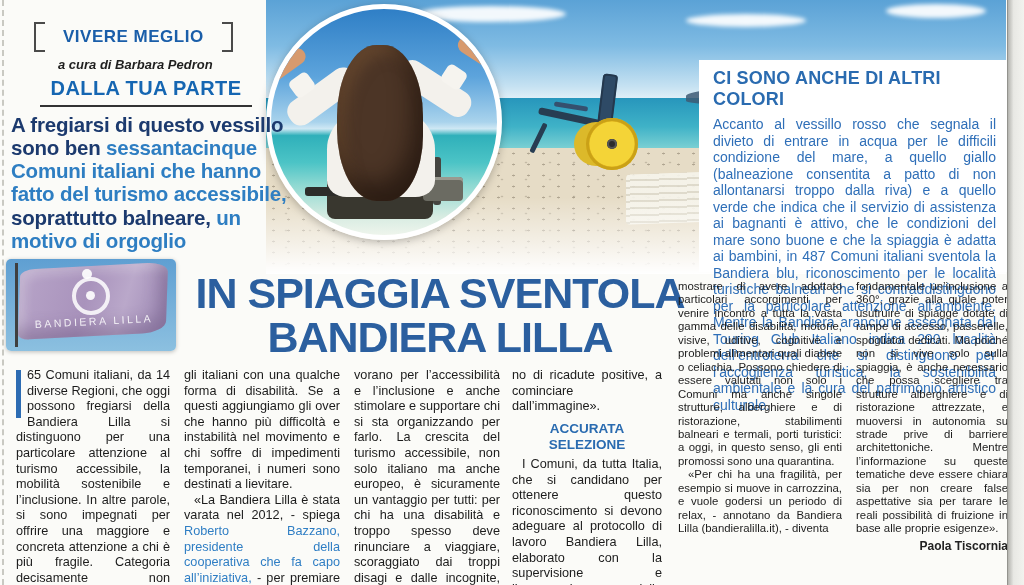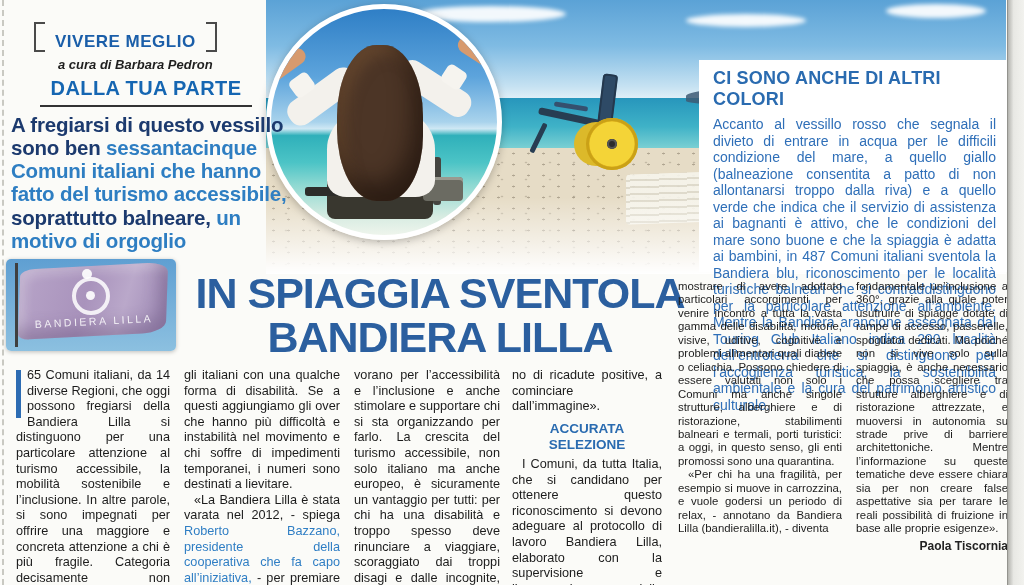--- a/index.html
+++ b/index.html
@@ -4,21 +4,21 @@
 <style>
   html,body{margin:0;padding:0;background:#888;}
   #page{position:relative;width:1024px;height:585px;background:#fbfbf8;overflow:hidden;
         font-family:"Liberation Sans",sans-serif;}
   
   .edge-left{position:absolute;left:2px;top:0;bottom:0;width:0;border-left:2px dashed #c9c9c2;}
   .edge-right{position:absolute;right:0;top:0;bottom:0;width:16px;
       background:linear-gradient(90deg,#b3b3ae,#e8e8e4 35%,#f2f2ee);border-left:1px solid #93938e;}
 
   
-  .kicker{position:absolute;left:34px;top:22px;display:flex;align-items:flex-end;gap:10px;}
+  .kicker{position:absolute;left:34px;top:22px;display:flex;align-items:center;gap:18px;}
   .bracket{width:9px;height:26px;border:2.5px solid #4a4a4a;}
   .bracket.l{border-right:none;}
   .bracket.r{border-left:none;}
   .kicker-label{font-size:17px;font-weight:700;color:#1a5ea9;letter-spacing:.5px;}
   .curator{position:absolute;left:58px;top:57px;font-size:13px;font-style:italic;font-weight:600;color:#1f1f1f;}
   .section-head{position:absolute;left:0;top:77px;width:292px;text-align:center;
       font-size:20px;font-weight:700;color:#1566b2;letter-spacing:.4px;}
   .section-line{position:absolute;left:40px;top:105px;width:212px;height:2px;background:#333;}
   .lead{position:absolute;left:11px;top:113px;width:286px;text-align:left;
       font-size:20.5px;line-height:1.13;font-weight:600;letter-spacing:-.2px;}

